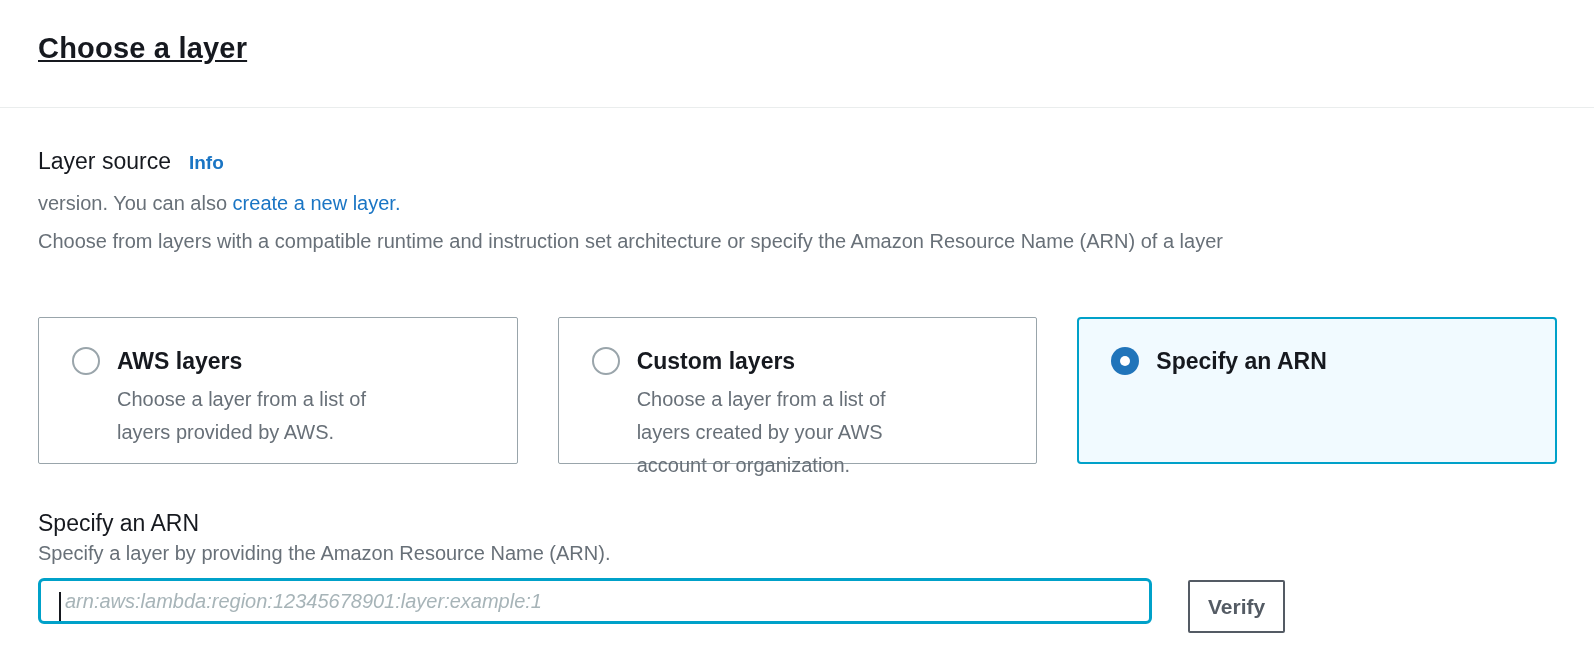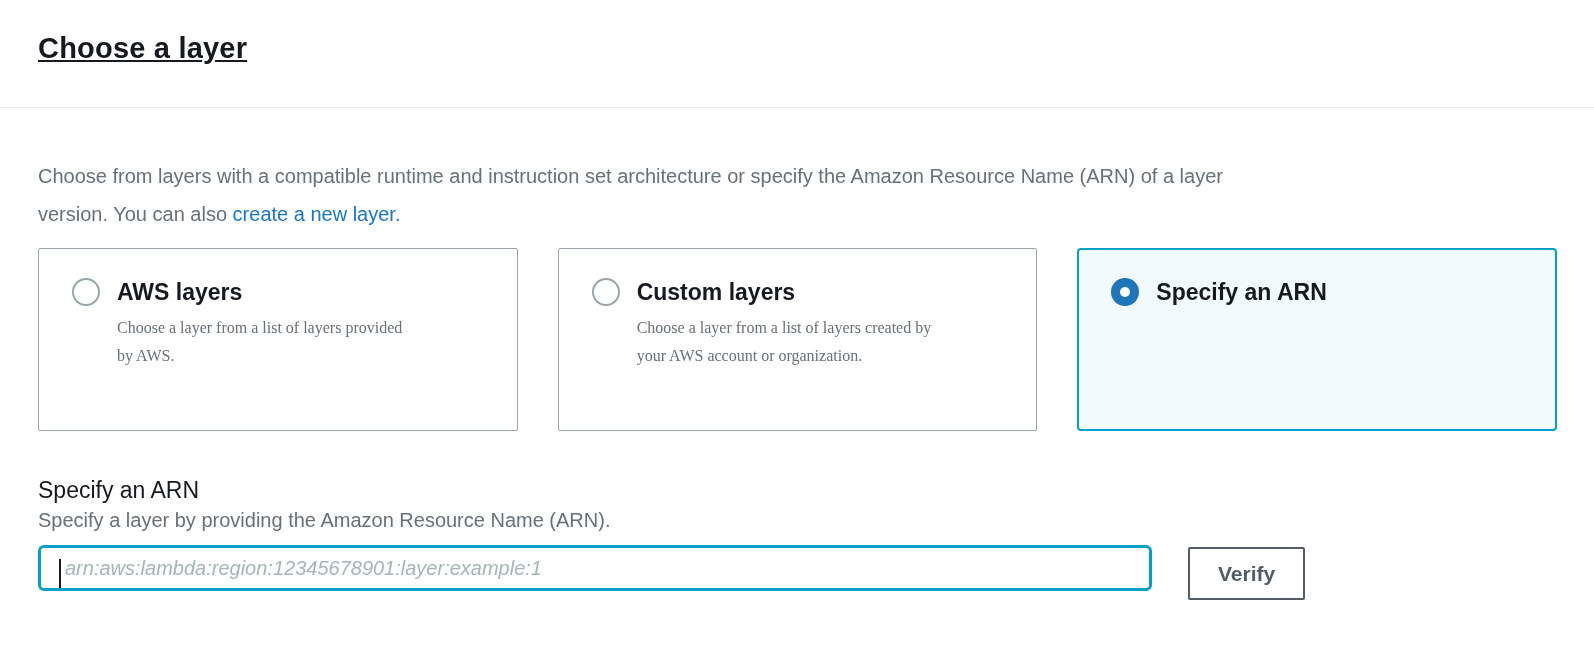--- a/index.html
+++ b/index.html
@@ -42,26 +42,27 @@
   .text-link { color:#1a75c4; text-decoration:none; cursor:pointer; }
   
   .cards {
     margin-top:15px;
     display:grid;
     grid-template-columns:repeat(3,1fr);
     gap:40px;
   }
   .card {
     box-sizing:border-box;
-    height:183px;
+    height:147px;
     border:1px solid #99a5ab;
     border-radius:2px;
     background:#fff;
     padding:29px 22px 0 33px;
     cursor:pointer;
+    margin-top:42px;
   }
   .card.selected {
     border:2px solid #00a1c9;
     border-radius:4px;
     background:#f1faff;
     padding:28px 21px 0 32px;
   }
   .card-head { display:flex; align-items:center; gap:17px; }
   .radio-outer {
     box-sizing:border-box;
@@ -70,24 +71,23 @@
     border:2px solid #9aa5ab;
     background:#fff;
     display:flex; align-items:center; justify-content:center;
   }
   .card.selected .radio-outer { border:none; background:#2074ba; }
   .radio-dot { width:10px; height:10px; border-radius:50%; background:#fff; display:none; }
   .card.selected .radio-dot { display:block; }
   .card-title { font-size:23px; font-weight:700; color:#16191f; }
   .card-desc {
     margin:8px 0 0 45px;
-    font-size:16px; line-height:28px;
+    font-size:20px; line-height:33px;
     color:#687078;
     max-width:300px;
-    font-family:Liberation Serif, serif;
   }
   
   .arn-section { margin-top:46px; }
   .arn-title { font-size:23px; color:#16191f; }
   .arn-desc { margin-top:5px; font-size:20px; color:#687078; }
   .arn-row { margin-top:13px; display:flex; align-items:flex-start; }
   .input-wrap { position:relative; width:1114px; flex:none; }
   .arn-input {
     box-sizing:border-box;
     width:100%; height:46px;
@@ -100,45 +100,49 @@
     background:#fff;
     outline:none;
   }
   .arn-input::placeholder { color:#a7b4b8; font-style:italic; opacity:1; }
   .caret {
     position:absolute; left:21px; top:14px;
     width:2px; height:29px; background:#16191f;
   }
   .verify-btn {
     margin-left:36px; margin-top:2px;
-    height:53px; padding:0 28px;
+    height:53px; padding:0 18px;
     background:#fff;
     border:2px solid #545b64;
     border-radius:2px;
     font-family:inherit;
     font-size:21px; font-weight:700;
     color:#545b64;
     cursor:pointer;
   }
 </style>
 </head>
 <body>
 
 <div class="page">
 
   <div class="header">
     <div class="page-title">Choose a layer</div>
   </div>
 
   <div class="content">
 
+    <div class="label-row">
+      <span class="section-label">Layer source</span>
+      <a class="info-link">Info</a>
+    </div>
 
     <div class="lead">
+      <div><span>version. You can also </span><a class="text-link">create a new layer.</a></div>
       <div>Choose from layers with a compatible runtime and instruction set architecture or specify the Amazon Resource Name (ARN) of a layer</div>
-      <div><span>version. You can also </span><a class="text-link">create a new layer.</a></div>
     </div>
 
     <div class="cards">
 
       <div class="card">
         <div class="card-head">
           <span class="radio-outer"></span>
           <span class="card-title">AWS layers</span>
         </div>
         <div class="card-desc">Choose a layer from a list of layers provided by AWS.</div>

